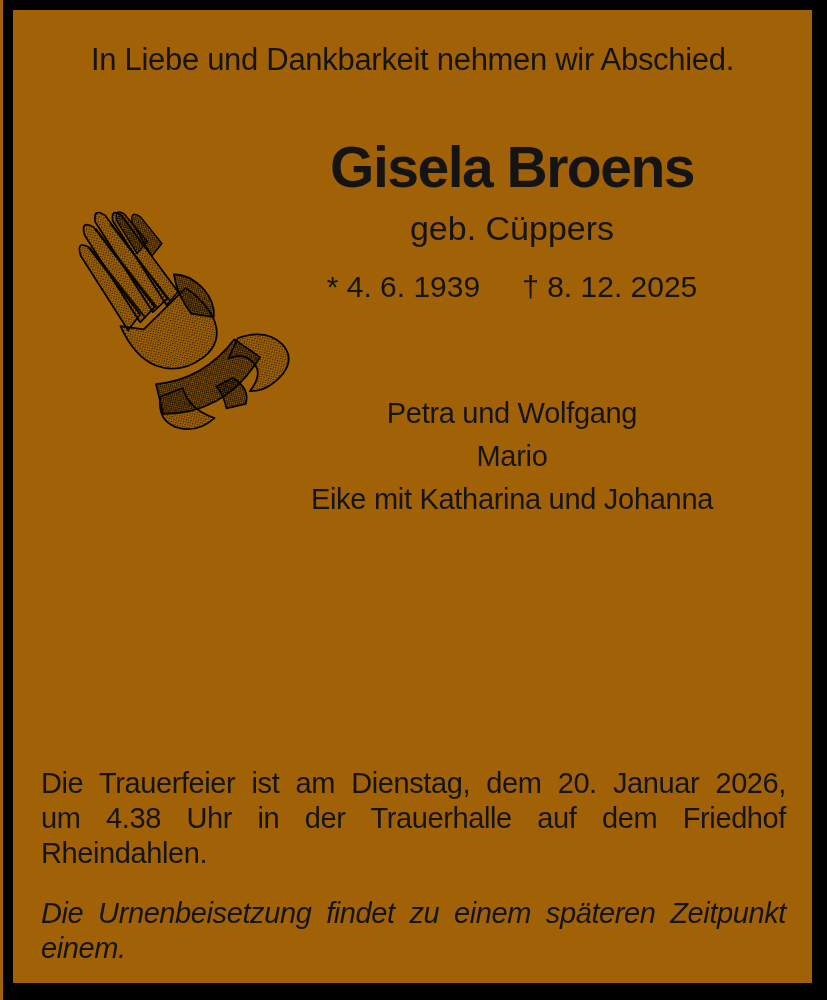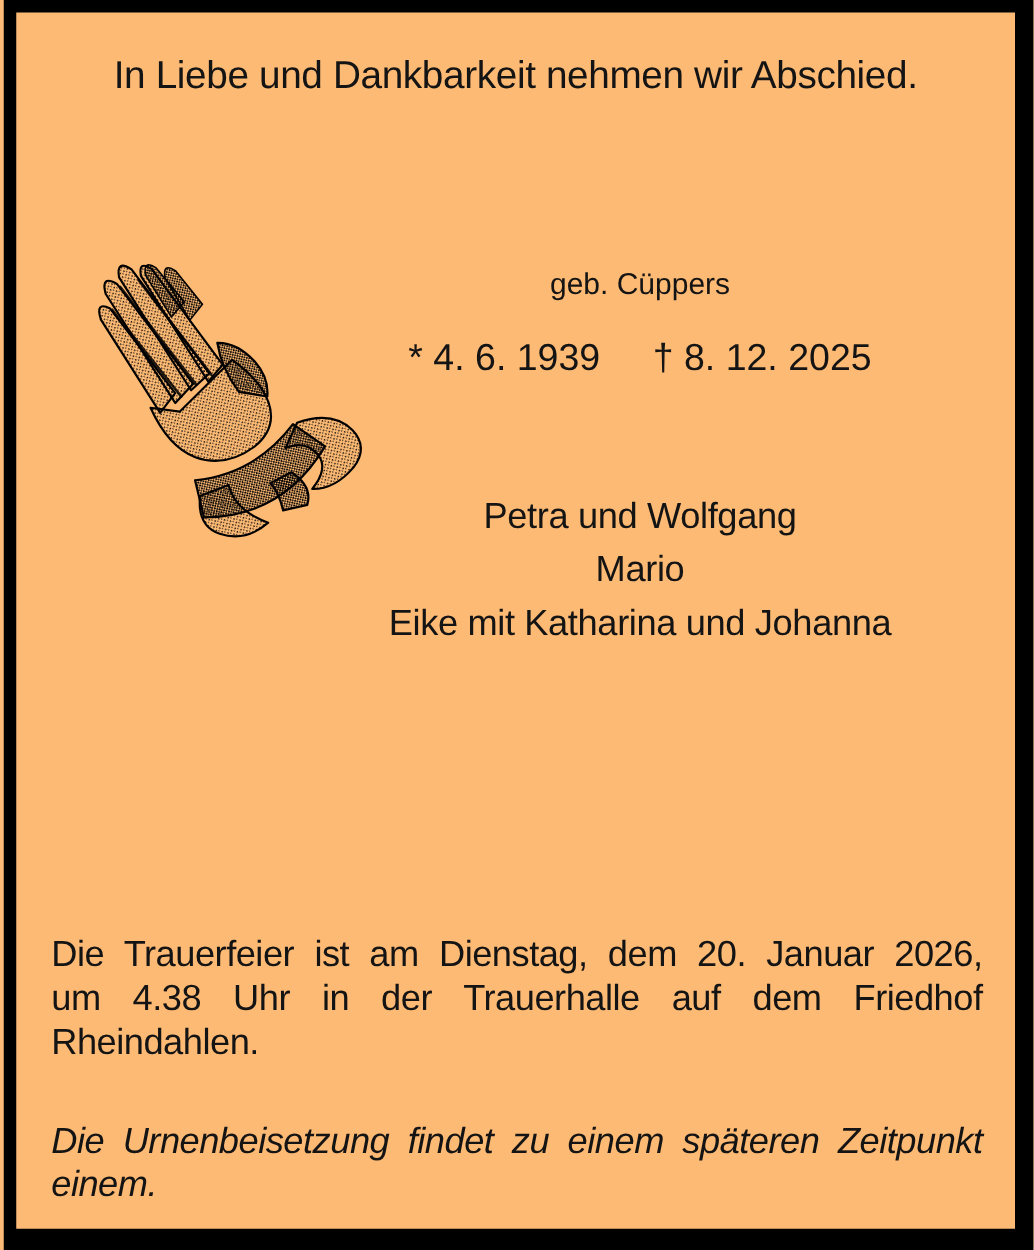--- a/index.html
+++ b/index.html
@@ -1,39 +1,39 @@
 <!DOCTYPE html>
 <html lang="de"><head>
 <meta charset="utf-8">
 <style>
   html,body{margin:0;padding:0;background:#e8e8e8;}
   .page{
-    position:relative;width:827px;height:1000px;background:#fdba74;
+    position:relative;width:827px;height:1000px;background:#a16207;
     font-family:"Liberation Sans",sans-serif;color:#141414;overflow:hidden;
     margin:0 auto;
   }
   .frame{
     position:absolute;left:3px;top:0;right:0;bottom:0;
     border:10px solid #000;border-right-width:15px;border-bottom-width:17px;
     pointer-events:none;box-sizing:border-box;
   }
   .intro{
     position:absolute;left:13px;top:42px;width:799px;
     text-align:center;font-size:31px;letter-spacing:-0.3px;white-space:nowrap;
   }
   .hands{position:absolute;left:40px;top:165px;width:240px;height:300px;overflow:visible;}
   .centercol{position:absolute;left:212px;width:600px;text-align:center;}
   .name{top:136px;font-size:57px;font-weight:bold;letter-spacing:-1.5px;line-height:62px;white-space:nowrap;}
-  .maiden{top:209px;font-size:24px;line-height:38px;}
+  .maiden{top:209px;font-size:34px;line-height:38px;}
   .dates{top:268px;font-size:30px;line-height:38px;white-space:nowrap;}
   .dates .death{margin-left:42px;}
   .mourners{top:392px;font-size:29px;line-height:43px;letter-spacing:-0.3px;}
   .leftblock{position:absolute;left:41px;width:745px;font-size:29px;line-height:35px;letter-spacing:-0.4px;}
   .condolence{top:630px;}
-  .funeral{top:747px;}
+  .funeral{top:766px;}
   .urn{top:896px;font-style:italic;}
   .jline{text-align:justify;text-align-last:justify;}
   .lline{text-align:left;}
 </style>
 </head>
 <body>
 
 <div class="page">
 
   <div class="frame"></div>
@@ -69,20 +69,21 @@
 
       <path d="M70,215 q50,26 106,6 l14,34 q-70,34 -132,-6 Z" fill="url(#st2)" stroke-width="2"></path>
 
       <path d="M66,230 q-18,22 -4,40 q16,20 44,16 q-20,-26 -12,-50 Z" fill="url(#st1)" stroke-width="2"></path>
 
       <path d="M180,222 q34,8 40,34 q4,22 -18,30 q-26,8 -44,-4 q24,-8 22,-24 q-2,-18 -22,-22 Z" fill="url(#st1)" stroke-width="2"></path>
       <path d="M150,258 q10,22 -4,34 l-22,-8 q6,-16 4,-28 Z" fill="url(#st2)" stroke-width="2"></path>
     </g>
   </svg>
 
+  <div class="centercol name">Gisela Broens</div>
 
   <div class="centercol maiden">geb. Cüppers</div>
 
   <div class="centercol dates">
     <span class="birth">* 4. 6. 1939</span><span class="death">† 8. 12. 2025</span>
   </div>
 
   <div class="centercol mourners">
     <div>Petra und Wolfgang</div>
     <div>Mario</div>

